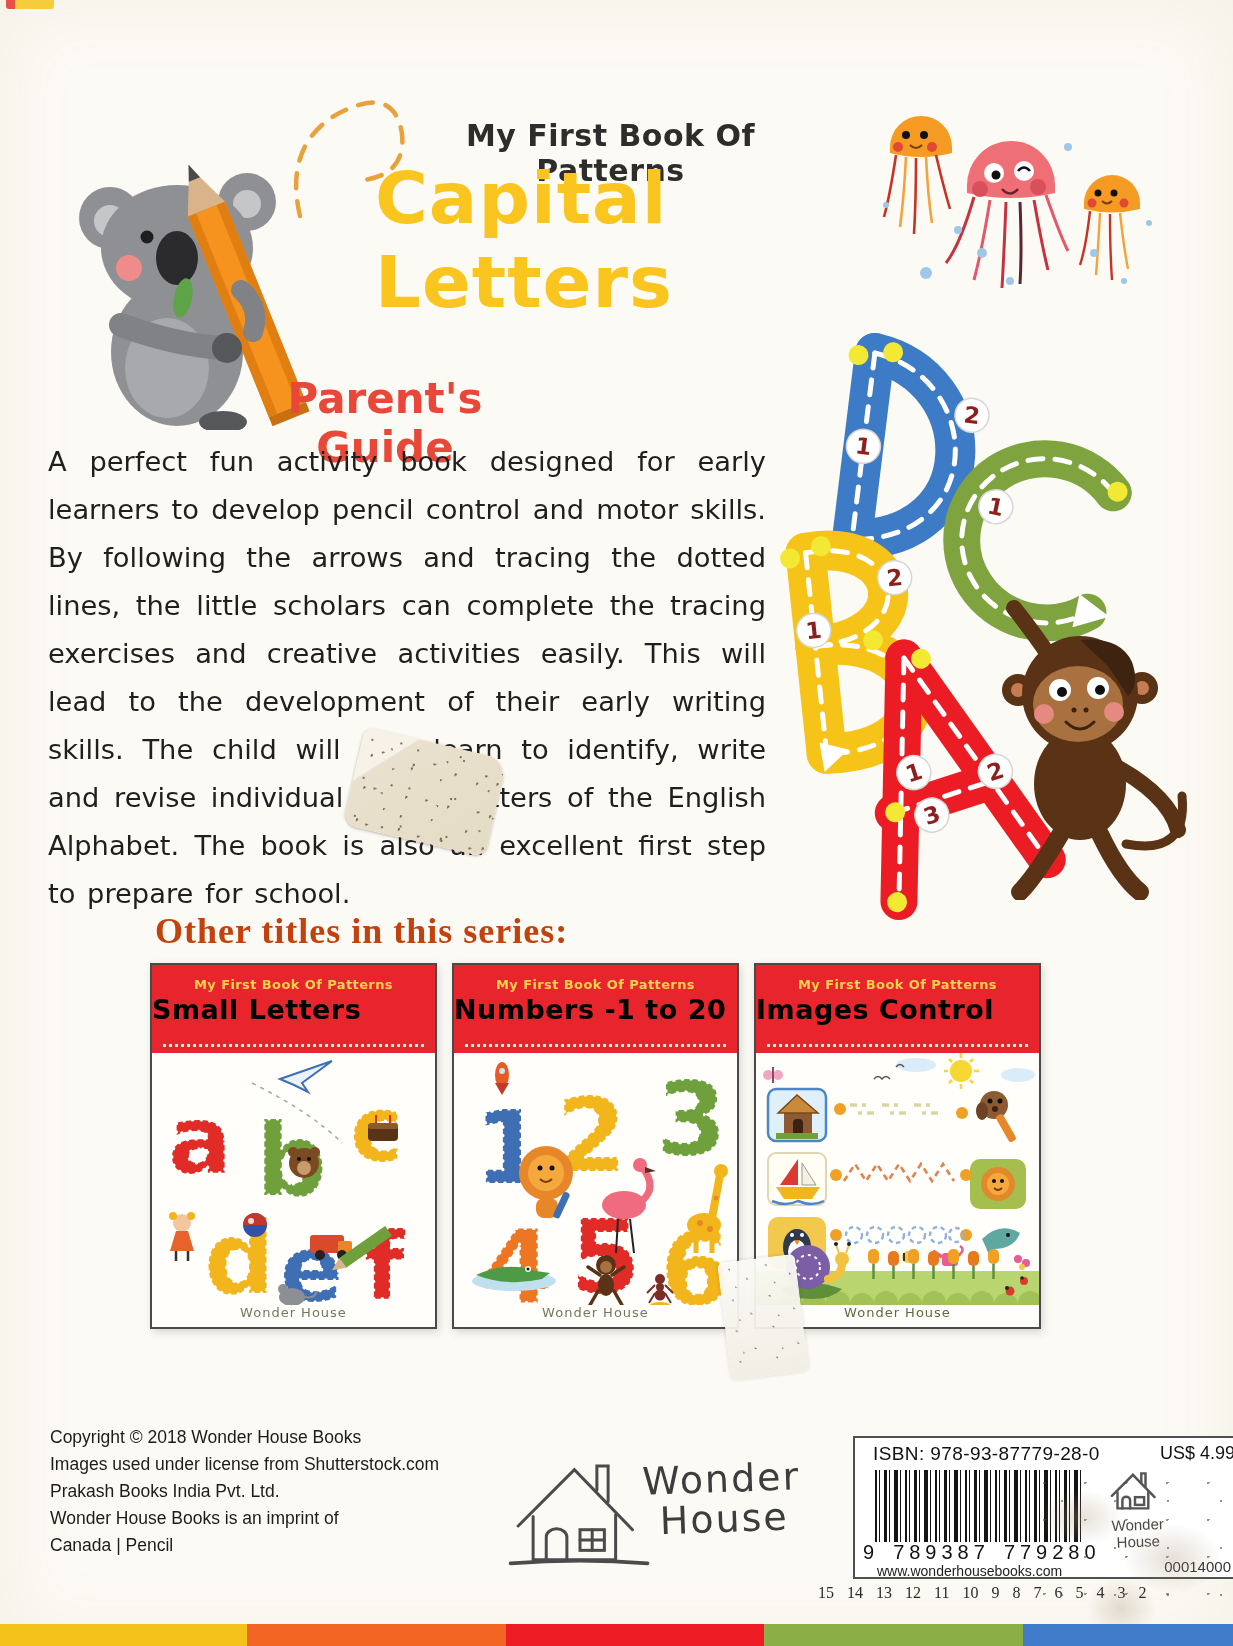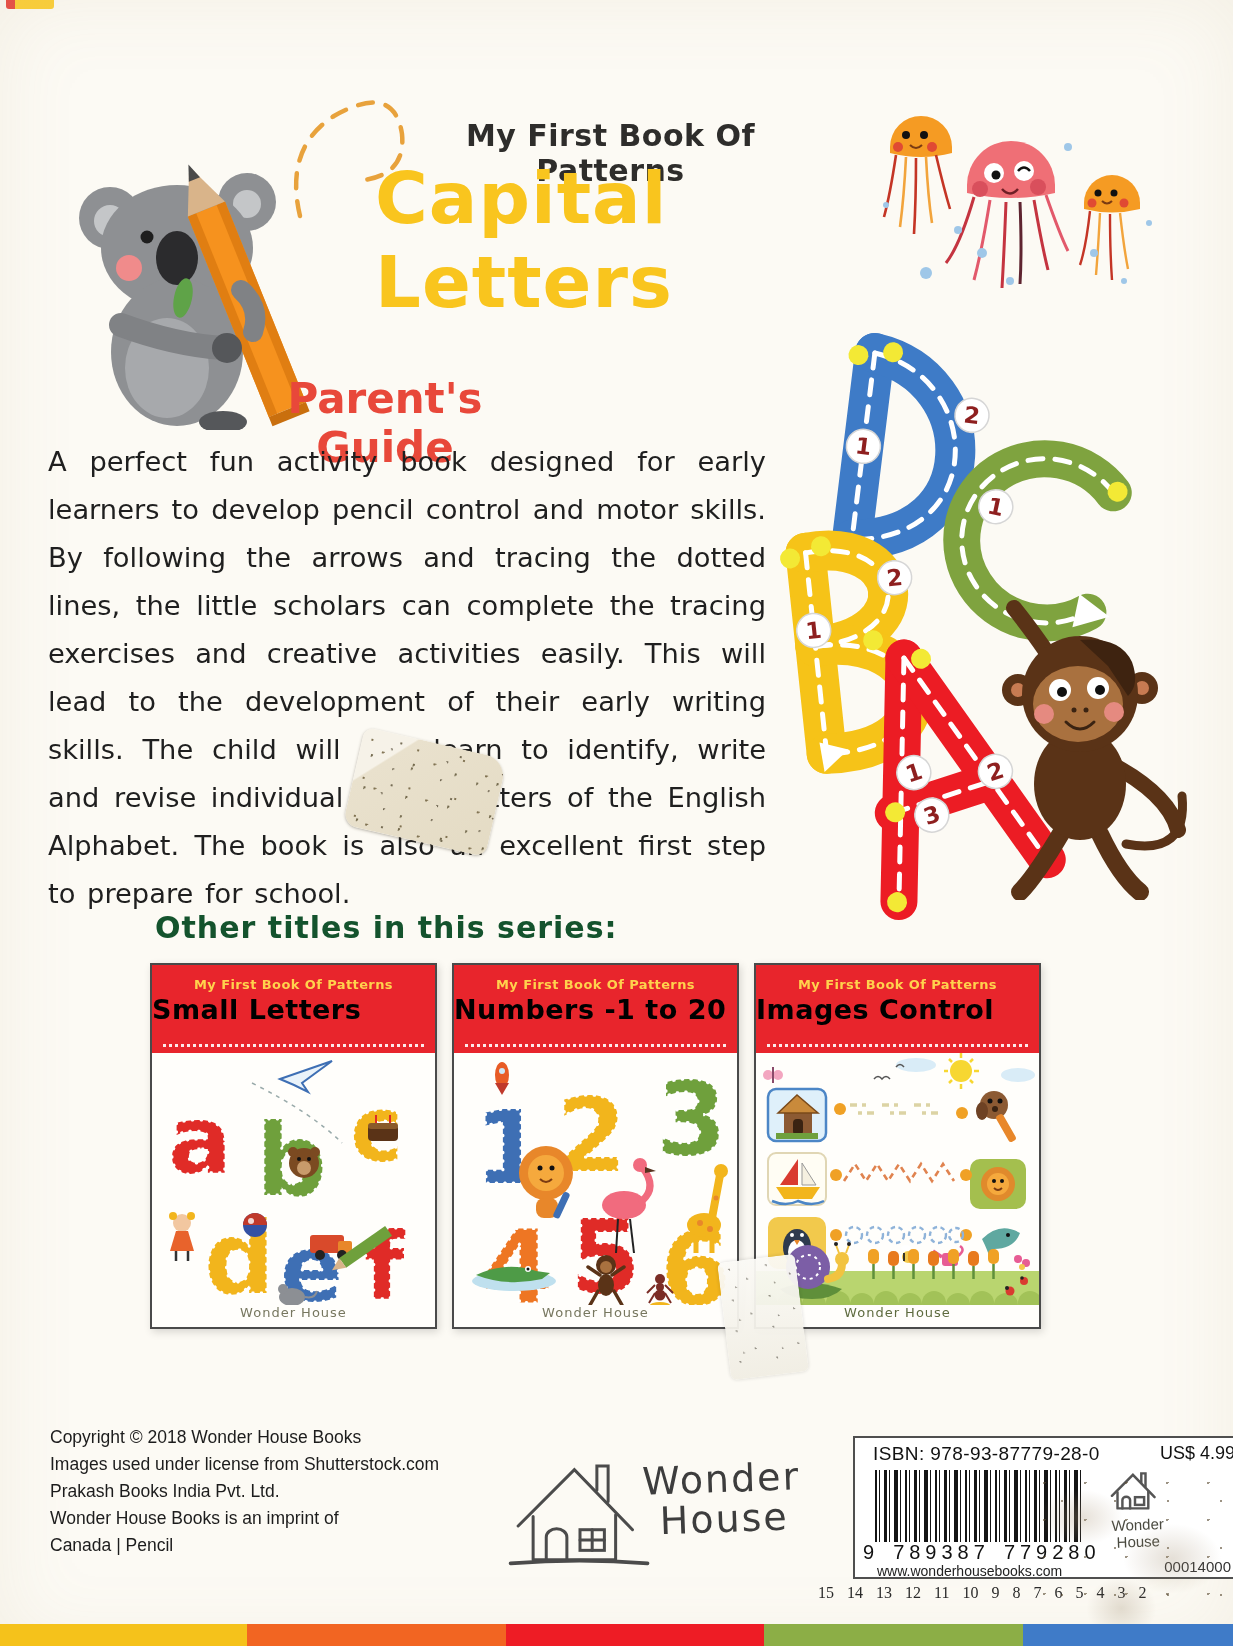--- a/index.html
+++ b/index.html
@@ -18,21 +18,21 @@
     font-size:72px;font-weight:bold;color:#F9C51E;letter-spacing:1px;}
 
   
   .guide-heading{left:240px;top:374px;width:290px;text-align:center;
     font-size:42px;font-weight:bold;color:#E8483A;}
   .guide-body{left:48px;top:438px;width:718px;
     font-size:27.3px;line-height:48px;color:#1f1f1f;
     text-align:justify;word-spacing:3px;}
 
   
-  .other-heading{left:155px;top:910px;font-size:30px;font-weight:bold;color:#14532d;letter-spacing:1px;}
+  .other-heading{left:155px;top:910px;font-size:36px;font-weight:bold;color:#c2410c;letter-spacing:1px;font-family:Liberation Serif, serif;}
   .covers-row{left:150px;top:963px;display:flex;gap:15px;}
   .cover{position:relative;width:287px;height:366px;background:#FFFEFB;
     border:2px solid #4a4a4a;box-sizing:border-box;box-shadow:2px 3px 8px rgba(0,0,0,.15);overflow:hidden;}
   .cover-header{position:relative;height:88px;background:#E8252C;}
   .cover-series{padding-top:12px;text-align:center;font-size:13px;font-weight:bold;color:#FFD24D;letter-spacing:.4px;}
   .cover-title{font-size:27px;font-weight:bold;color:#000000;margin-top:2px;letter-spacing:.5px;}
   .cover-dots{position:absolute;left:4%;right:4%;bottom:6px;border-top:3px dotted rgba(255,255,255,.9);}
   .cover-body{position:relative;height:252px;}
   .cover-footer{position:absolute;left:0;right:0;bottom:7px;text-align:center;
     font-size:13px;color:#77775f;letter-spacing:1px;}

